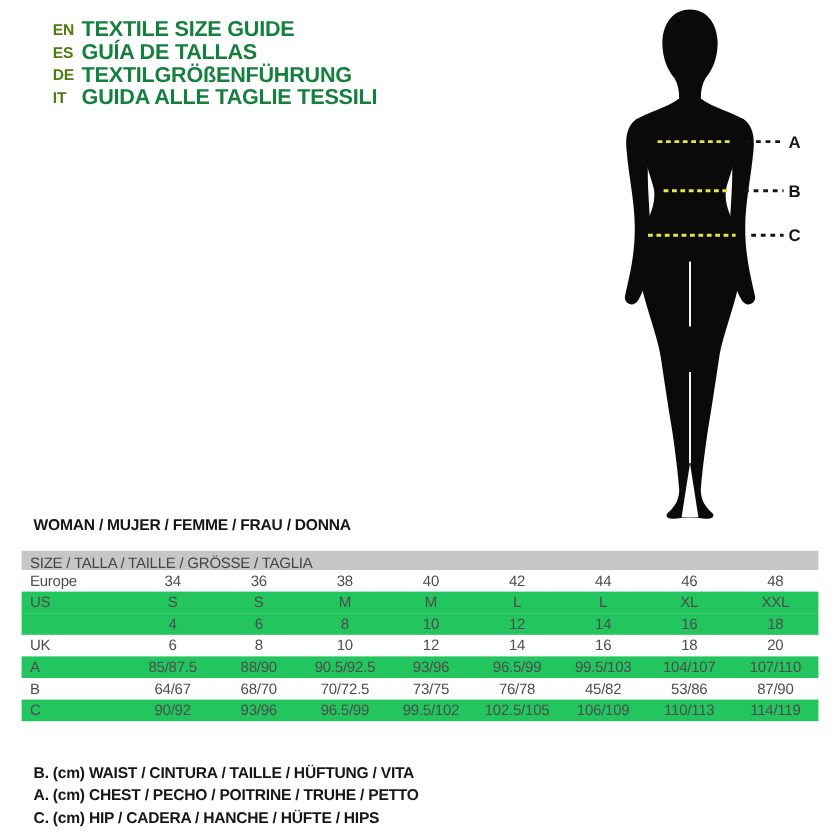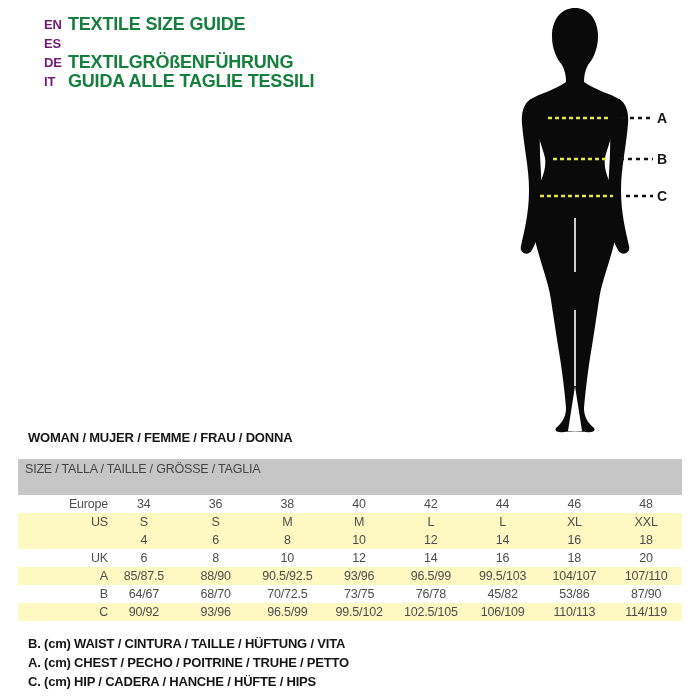--- a/index.html
+++ b/index.html
@@ -22,21 +22,21 @@
   .lang-row {
     display: flex;
     height: 19px;
     line-height: 19px;
   }
   .lang-code {
     width: 40px;
     font-size: 13px;
     font-weight: 700;
     letter-spacing: -0.2px;
-    color: #701a75;
+    color: #4d7c0f;
     padding-left: 16px;
   }
   .lang-label {
     font-size: 18px;
     font-weight: 700;
     letter-spacing: -0.2px;
     color: #15803d;
     white-space: nowrap;
   }
 
@@ -76,36 +76,36 @@
   .size-table {
     position: absolute;
     left: 18px;
     top: 459px;
     width: 664px;
     font-size: 12.5px;
     color: #4d4d4d;
     letter-spacing: -0.2px;
   }
   .table-header {
-    height: 36px;
+    height: 16px;
     line-height: 20px;
     background: #c6c6c6;
     color: #454545;
     padding-left: 7px;
     white-space: nowrap;
   }
   .t-row {
     display: grid;
     grid-template-columns: 90px repeat(8, 1fr);
     height: 18px;
     line-height: 18px;
   }
-  .t-row.shaded { background: #fef9c3; }
+  .t-row.shaded { background: #22c55e; }
   .t-cell { text-align: center; overflow: hidden; white-space: nowrap; }
-  .t-cell.label { text-align: right; padding-left: 7px; }
+  .t-cell.label { text-align: left; padding-left: 7px; }
 
   
   .legend {
     position: absolute;
     left: 28px;
     top: 634px;
   }
   .legend-line {
     height: 19px;
     line-height: 19px;
@@ -121,20 +121,21 @@
 
 <div class="page">
 
   <div class="lang-list">
     <div class="lang-row">
       <span class="lang-code">EN</span>
       <span class="lang-label">TEXTILE SIZE GUIDE</span>
     </div>
     <div class="lang-row">
       <span class="lang-code">ES</span>
+      <span class="lang-label">GUÍA DE TALLAS</span>
     </div>
     <div class="lang-row">
       <span class="lang-code">DE</span>
       <span class="lang-label">TEXTILGRÖßENFÜHRUNG</span>
     </div>
     <div class="lang-row">
       <span class="lang-code">IT</span>
       <span class="lang-label">GUIDA ALLE TAGLIE TESSILI</span>
     </div>
   </div>

